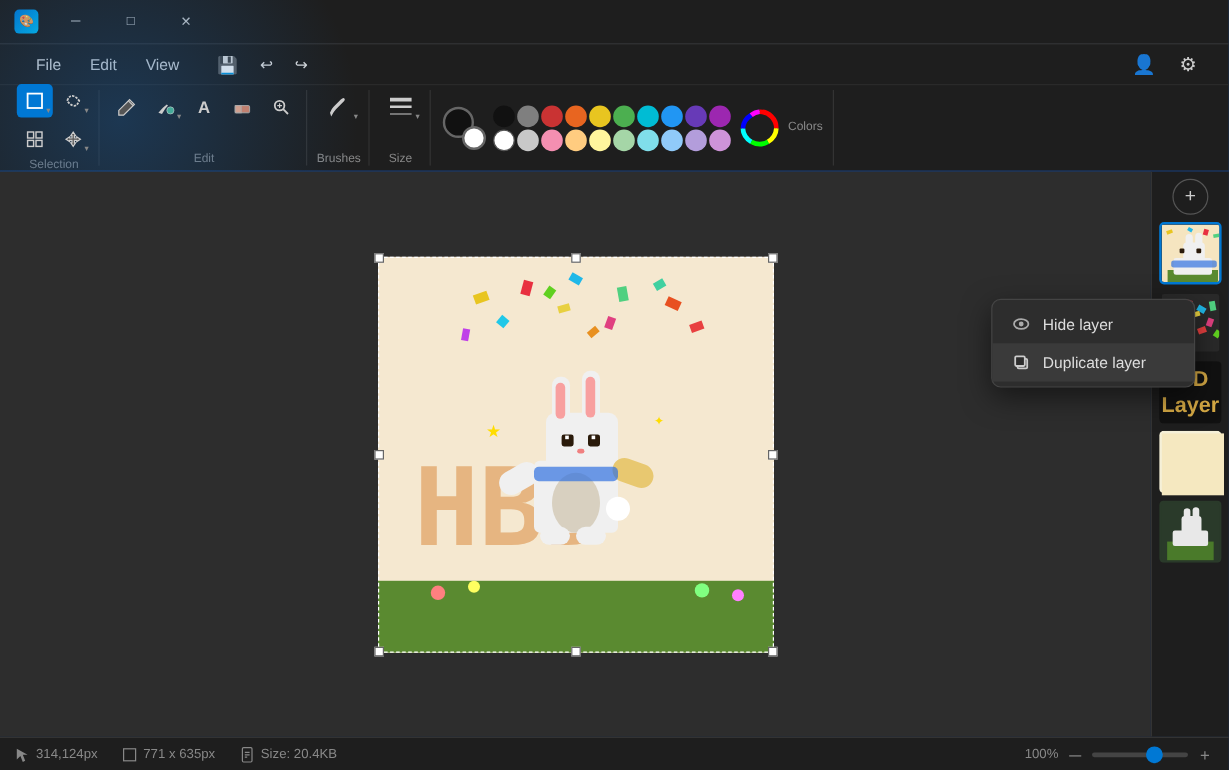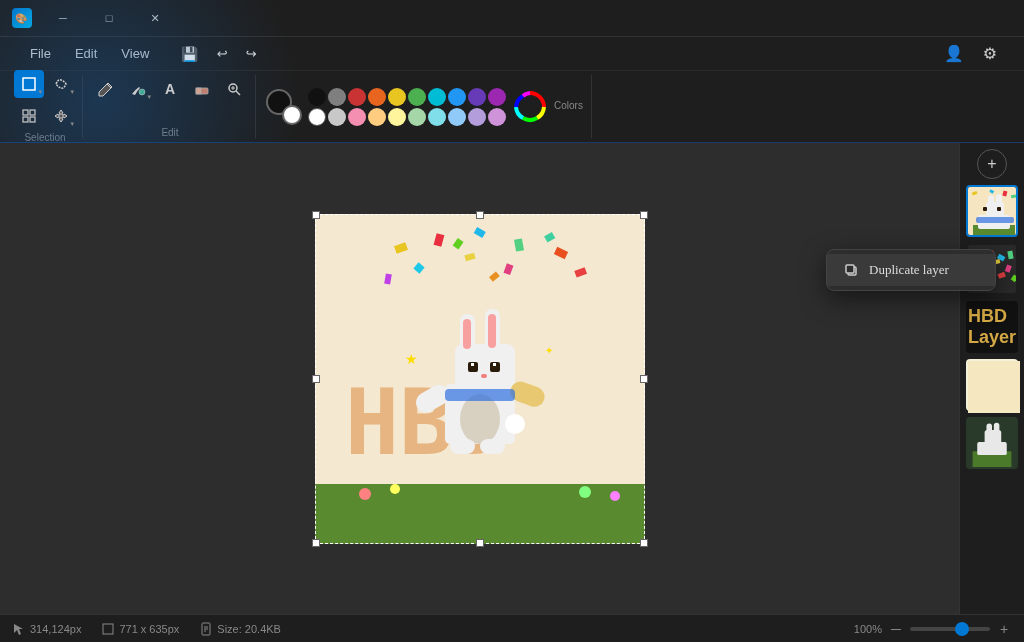--- a/index.html
+++ b/index.html
@@ -231,21 +231,21 @@
     }
     .ctx-item {
       display: flex;
       align-items: center;
       padding: 8px 16px;
       cursor: pointer;
       gap: 10px;
       color: #ddd;
       font-size: 13px;
     }
-    .ctx-item.highlighted { background: #3a3a3a; font-family: Liberation Serif, serif; }
+    .ctx-item.highlighted { background: #3a3a3a; }
     .ctx-icon {
       width: 16px; height: 16px;
       display: flex; align-items: center; justify-content: center;
       font-size: 14px;
       color: #aaa;
     }
 
     
     #statusbar {
       position: absolute;
@@ -411,22 +411,46 @@
         <svg width="16" height="16" viewBox="0 0 16 16">
             <circle cx="7" cy="7" r="4" stroke="#ccc" stroke-width="1.5" fill="none"></circle>
             <path d="M10 10 L14 14" stroke="#ccc" stroke-width="1.5"></path>
             <path d="M5 7 L9 7 M7 5 L7 9" stroke="#ccc" stroke-width="1"></path>
           </svg>
       </div>
     </div>
     <span class="group-label">Edit</span>
   </div>
 
-
-
+  <div class="toolbar-group">
+    <div class="tools-row">
+      <div class="tool-btn" title="Brush" style="width:36px;">
+        <svg width="20" height="20" viewBox="0 0 20 20">
+            <path d="M4 18 Q6 14 8 12 L14 6 Q16 4 15 3 Q14 2 12 4 L6 10 Q4 12 3 15Z" fill="#ccc"></path>
+          </svg>
+        <span class="dropdown-arrow">▾</span>
+      </div>
+    </div>
+    <span class="group-label">Brushes</span>
+  </div>
+
+
+  <div class="toolbar-group">
+    <div class="tools-row">
+      <div class="tool-btn" title="Size" style="width:36px;">
+        <svg width="24" height="20" viewBox="0 0 24 20">
+            <line x1="3" y1="4" x2="21" y2="4" stroke="#ccc" stroke-width="3"></line>
+            <line x1="3" y1="10" x2="21" y2="10" stroke="#ccc" stroke-width="2"></line>
+            <line x1="3" y1="16" x2="21" y2="16" stroke="#ccc" stroke-width="1"></line>
+          </svg>
+        <span class="dropdown-arrow">▾</span>
+      </div>
+    </div>
+    <span class="group-label">Size</span>
+  </div>
 
   <div class="toolbar-group" style="border-right:1px solid #333; flex-direction:row; gap:6px; padding: 4px 8px;">
     <div style="display:flex;flex-direction:column;gap:2px;align-items:center;justify-content:center;">
       <div style="position:relative;width:36px;height:36px;">
         <div style="width:26px;height:26px;border-radius:50%;background:#111;border:2px solid #666;position:absolute;top:0;left:0;cursor:pointer;"></div>
         <div style="width:20px;height:20px;border-radius:50%;background:#fff;border:2px solid #666;position:absolute;bottom:0;right:0;cursor:pointer;"></div>
       </div>
     </div>
     <div style="display:flex;flex-direction:column;gap:2px;">
 
@@ -612,20 +636,29 @@
       <rect x="5" y="35" width="42" height="17" fill="#4a7a2a"></rect>
       <rect x="18" y="12" width="18" height="20" rx="3" fill="#e8e8e8"></rect>
       <rect x="10" y="25" width="32" height="14" rx="2" fill="#e8e8e8"></rect>
       <rect x="20" y="5" width="6" height="13" rx="3" fill="#e8e8e8"></rect>
       <rect x="28" y="4" width="6" height="14" rx="3" fill="#e8e8e8"></rect>
     </svg>
   </div>
 </div>
 
 <div id="context-menu">
+  <div class="ctx-item">
+    <span class="ctx-icon">
+      <svg width="16" height="16" viewBox="0 0 16 16" fill="none">
+        <ellipse cx="8" cy="8" rx="6" ry="4" stroke="#aaa" stroke-width="1.5"></ellipse>
+        <circle cx="8" cy="8" r="2" fill="#aaa"></circle>
+      </svg>
+    </span>
+    <span>Hide layer</span>
+  </div>
   <div class="ctx-item highlighted">
     <span class="ctx-icon">
       <svg width="16" height="16" viewBox="0 0 16 16" fill="none">
         <rect x="5" y="5" width="8" height="8" rx="1" stroke="#ccc" stroke-width="1.5"></rect>
         <rect x="3" y="3" width="8" height="8" rx="1" stroke="#ccc" stroke-width="1.5" fill="#2d2d2d"></rect>
       </svg>
     </span>
     <span>Duplicate layer</span>
   </div>
 </div>

